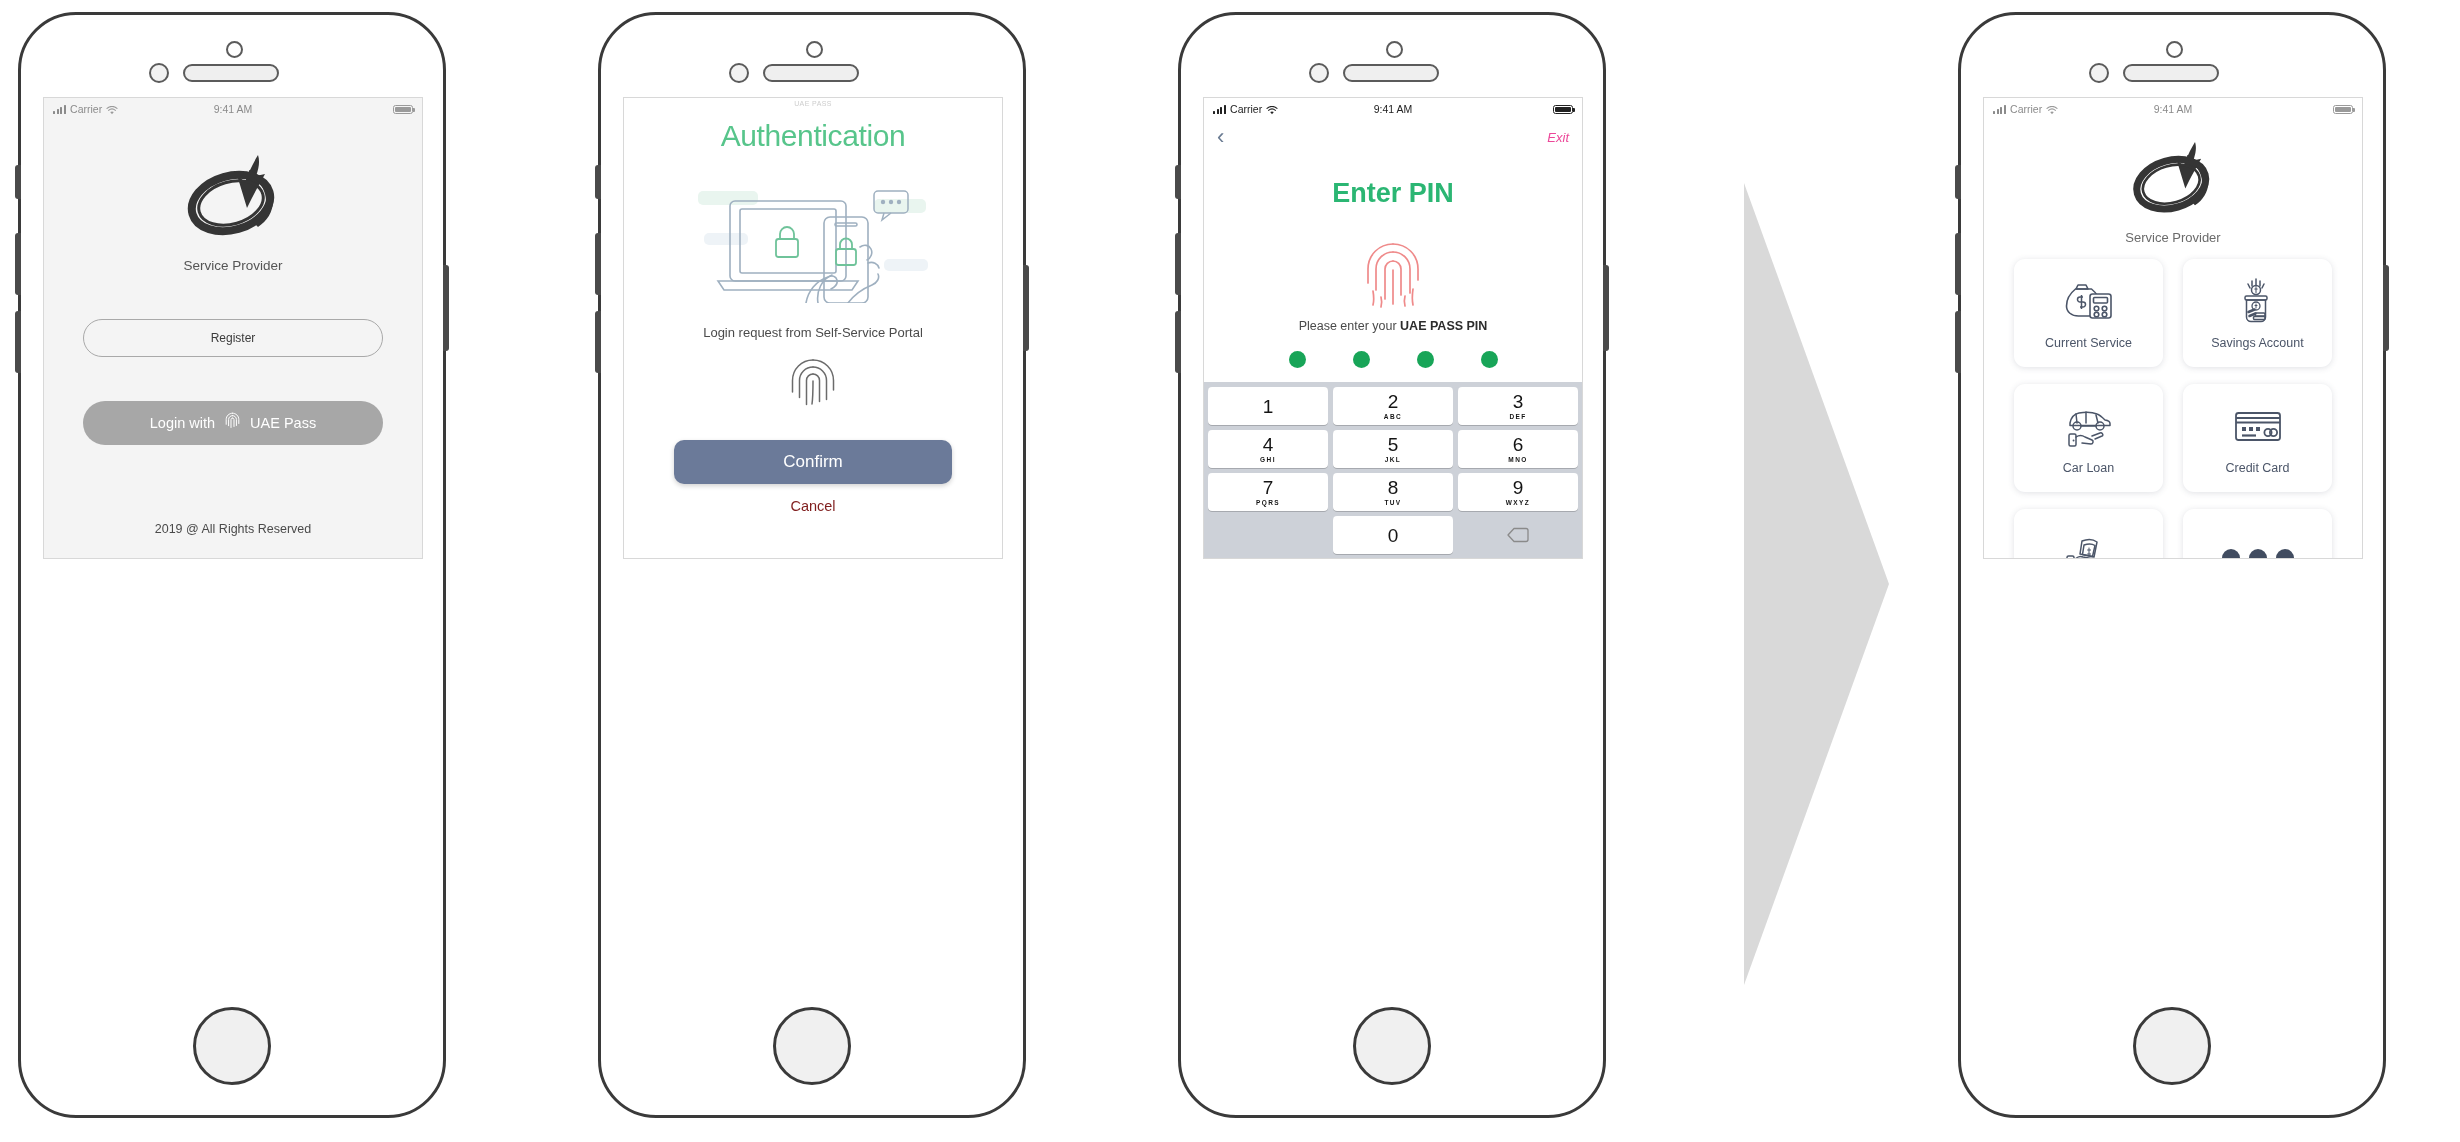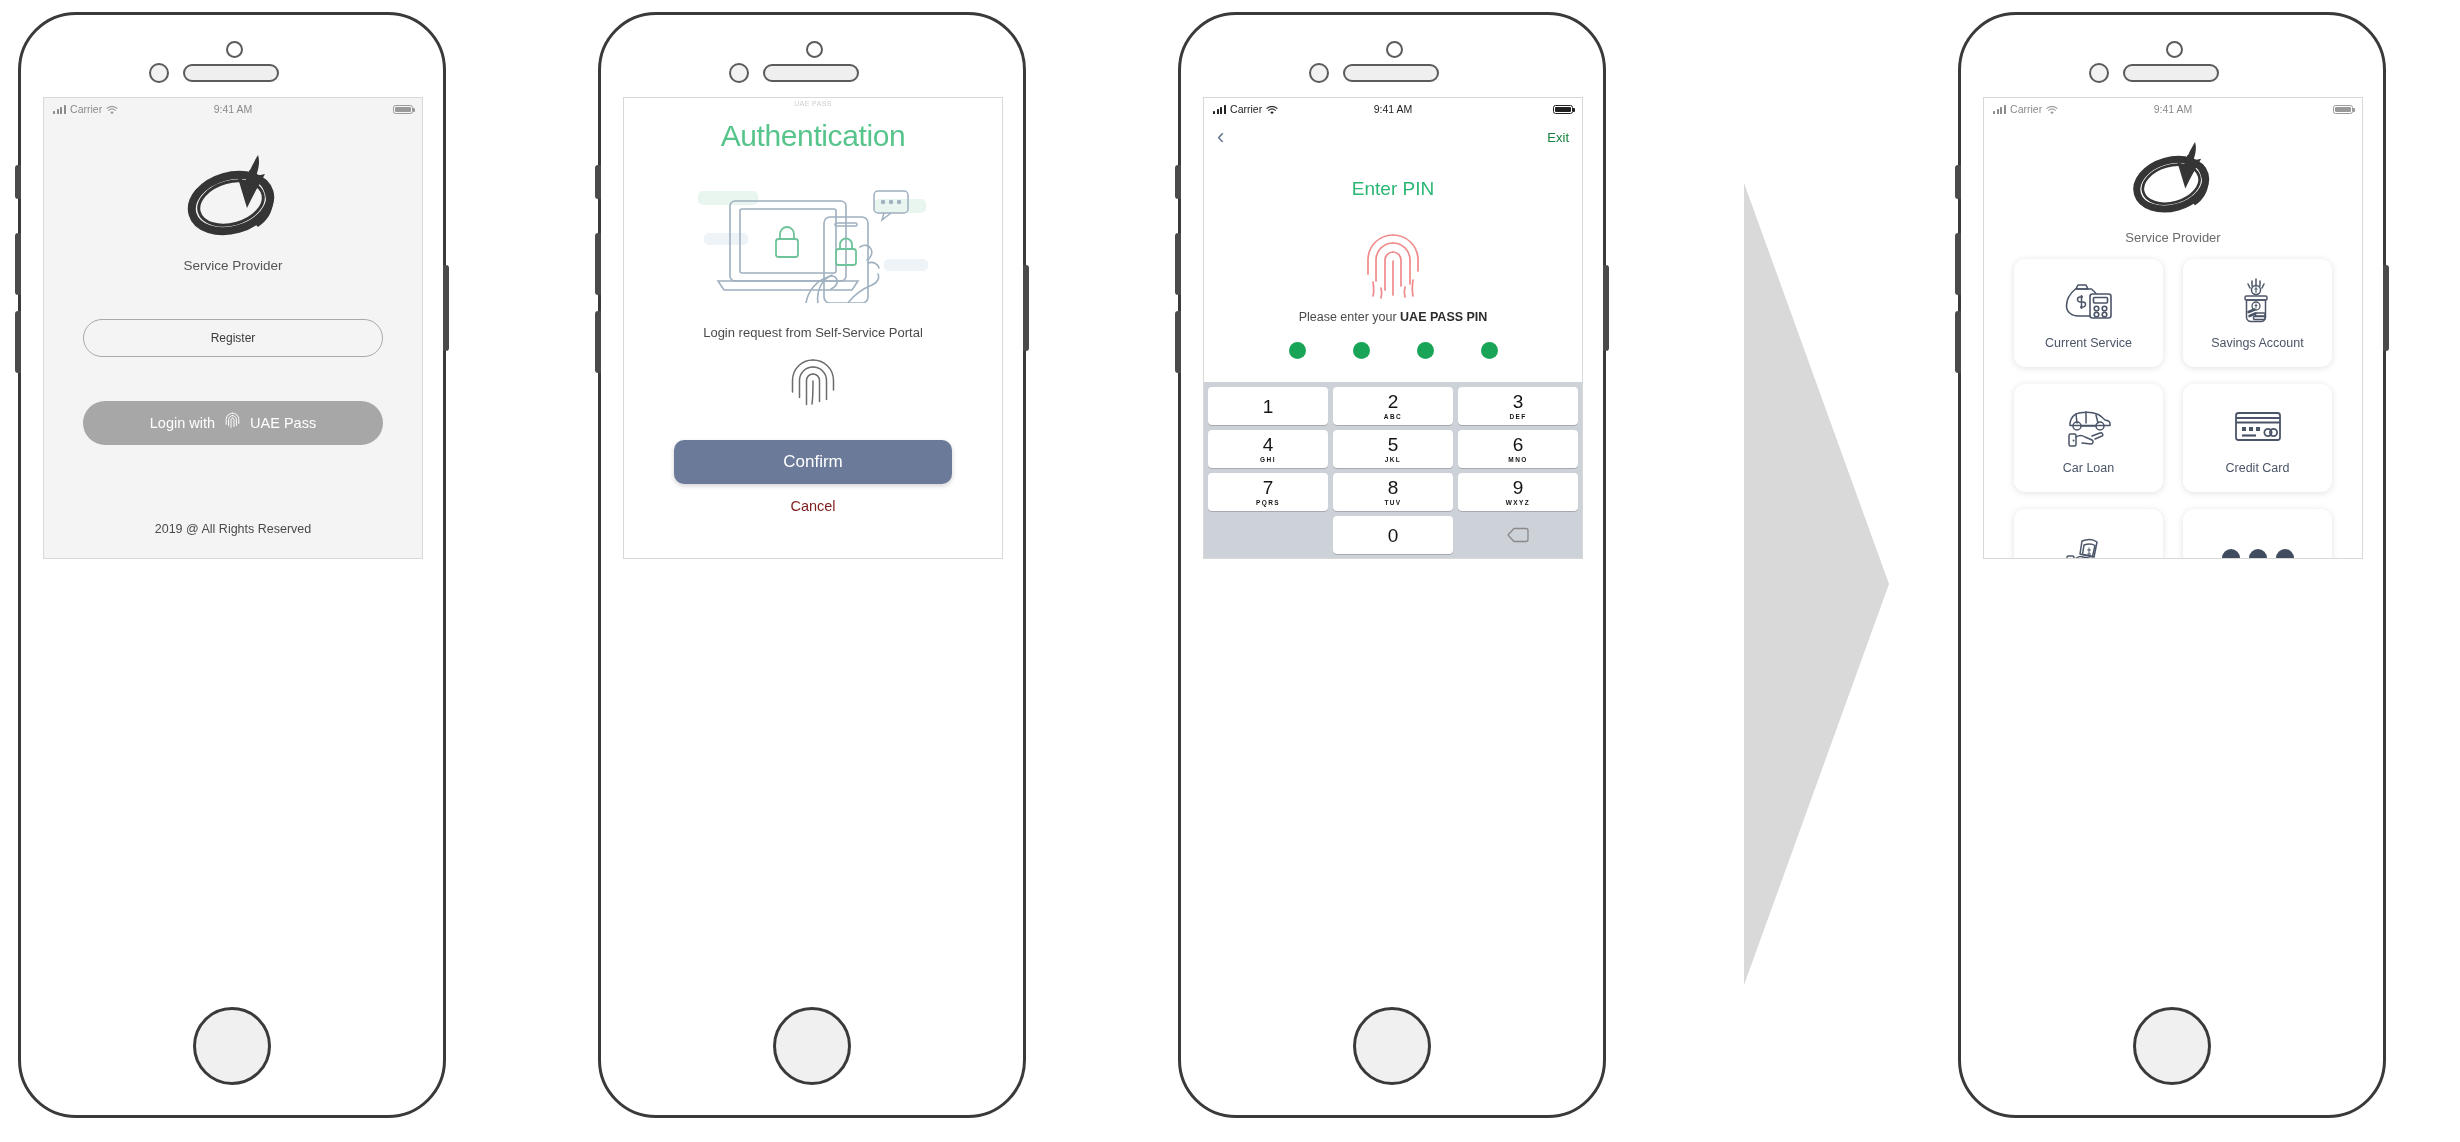--- a/index.html
+++ b/index.html
@@ -90,23 +90,23 @@
             background:#6b7a99; color:#fff; font-size:17px;
             display:flex; align-items:center; justify-content:center;
             box-shadow:0 2px 5px rgba(0,0,0,.18); cursor:pointer; }
   .btn-cancel { margin-top:14px; font-size:14.5px; color:#7f1d1d; cursor:pointer; }
 
   
   .s3nav { height:34px; flex:0 0 34px; display:flex; align-items:center;
            padding:0 13px; position:relative; }
   .chev-back { font-size:22px; color:#6a7b92; line-height:1; cursor:pointer;
            font-weight:300; }
-  .exit-link { margin-left:auto; font-size:13px; color:#15803d; cursor:pointer; }
+  .exit-link { margin-left:auto; font-size:13px; color:#ec4899; cursor:pointer;font-style:italic; }
   .s3body { flex:1; display:flex; flex-direction:column; align-items:center; }
-  .pin-title { margin-top:24px; font-size:19px; color:#2bb673; font-weight:400; }
+  .pin-title { margin-top:24px; font-size:27px; color:#2bb673; font-weight:700; }
   .pin-fp { margin-top:30px; width:64px; height:72px; }
   .pin-msg { margin-top:8px; font-size:12.5px; color:#4a4a4a; }
   .pin-msg b { color:#2c2c2c; }
   .pin-dots { margin-top:18px; display:flex; gap:47px; }
   .pin-dots span { width:17px; height:17px; border-radius:50%; background:#18a558;
            display:block; }
   .keypad { margin-top:auto; background:#cdd1d8; padding:5px 4px 4px;
            display:grid; grid-template-columns:repeat(3,1fr); gap:5px 5px;
            width:100%; }
   .key { background:#fff; border-radius:4px; height:38px; display:flex;

